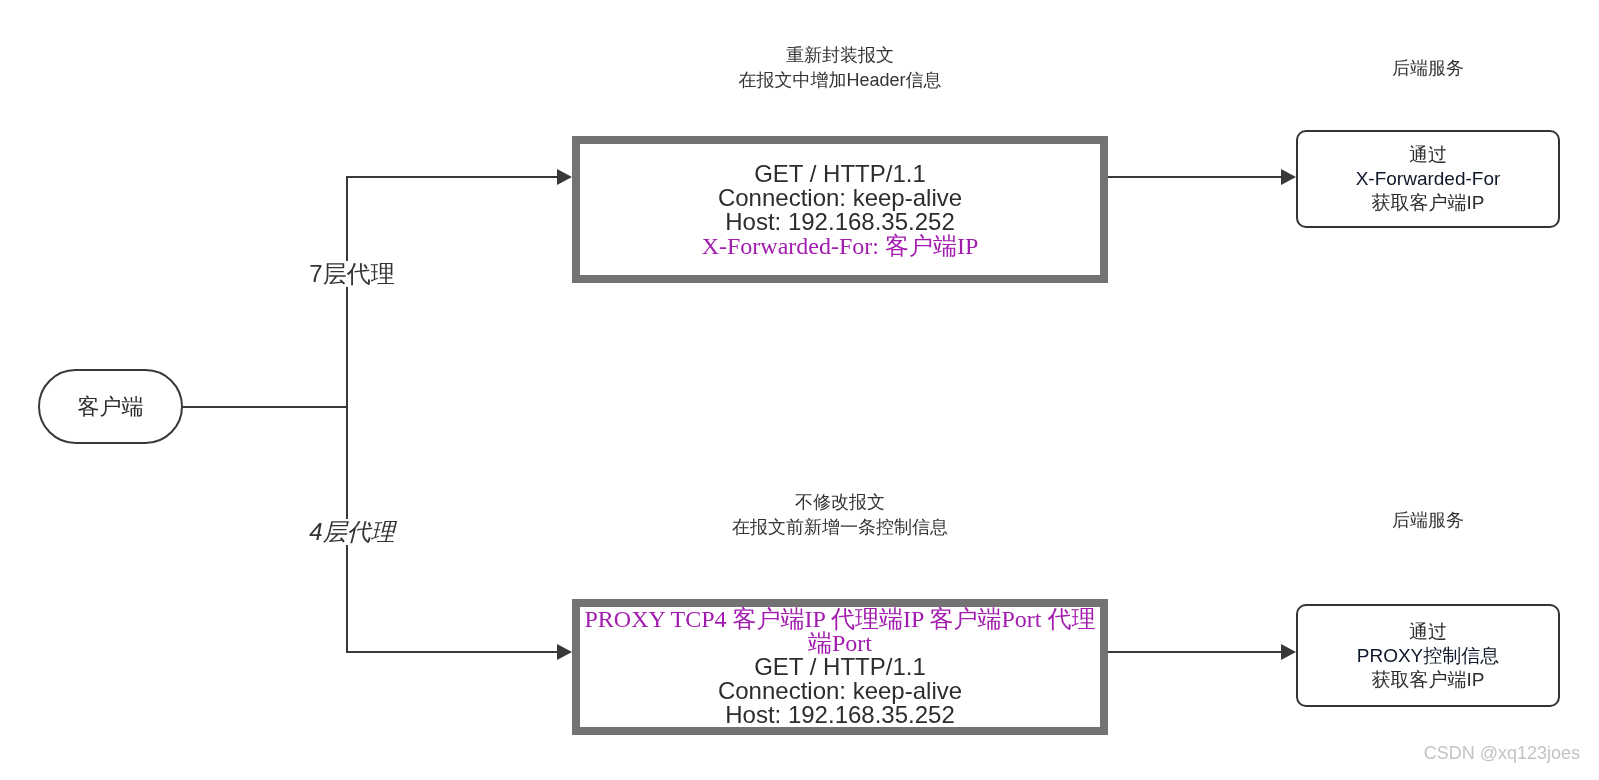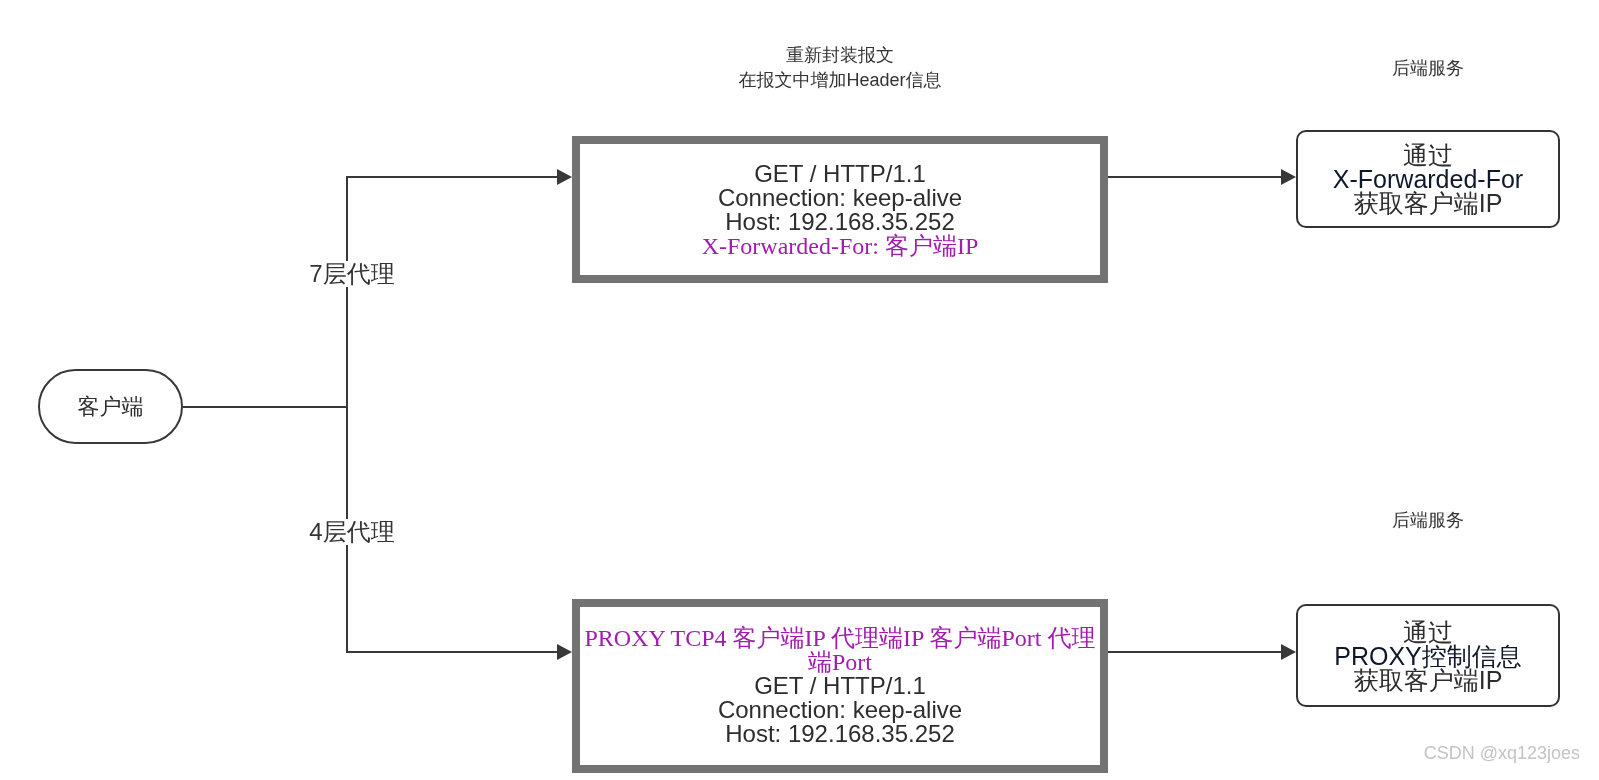--- a/index.html
+++ b/index.html
@@ -40,21 +40,21 @@
   .packet-box{
     position:absolute;left:572px;width:536px;box-sizing:border-box;
     border:8px solid #737373;background:#fff;
     display:flex;flex-direction:column;align-items:center;justify-content:center;
     font-size:24px;line-height:24px;text-align:center;margin-top:32px;
   }
   .backend-box{
     position:absolute;left:1296px;width:264px;box-sizing:border-box;
     border:2.5px solid #333333;border-radius:10px;background:#fff;
     display:flex;flex-direction:column;align-items:center;justify-content:center;
-    font-size:25px;line-height:24px;text-align:center;
+    font-size:19px;line-height:24px;text-align:center;
   }
   .red{color:#a21caf;font-family:Liberation Serif, serif;}
   .teal{color:#0f172a;}
   .watermark{
     position:absolute;left:1370px;top:743px;width:210px;
     text-align:right;font-size:18px;color:#c3c3c8;
   }
 </style>
 </head>
 <body>
@@ -63,21 +63,21 @@
 
   <div class="node-client">
     <span>客户端</span>
   </div>
 
   <div class="hline" style="left:183px;top:406px;width:164px;"></div>
 
   <div class="vline" style="left:346px;top:176px;height:477px;"></div>
 
   <div class="branch-label" style="left:300px;top:261px;">7层代理</div>
-  <div class="branch-label" style="left:300px;top:519px;">4层代理</div>
+  <div class="branch-label" style="left:300px;top:519px;font-style:italic;">4层代理</div>
 
   <div class="hline" style="left:346px;top:176px;width:212px;"></div>
   <div class="arrowhead" style="left:557px;top:169px;"></div>
 
   <div class="hline" style="left:346px;top:651px;width:212px;"></div>
   <div class="arrowhead" style="left:557px;top:644px;"></div>
 
   <div class="hline" style="left:1108px;top:176px;width:174px;"></div>
   <div class="arrowhead" style="left:1281px;top:169px;"></div>
 
@@ -97,22 +97,26 @@
   </div>
 
   <div class="backend-title" style="left:1296px;top:56px;">后端服务</div>
 
   <div class="backend-box" style="top:130px;height:98px;">
     <div>通过</div>
     <div class="teal">X-Forwarded-For</div>
     <div>获取客户端IP</div>
   </div>
 
+  <div class="box-title" style="left:572px;top:490px;">
+    <div>不修改报文</div>
+    <div>在报文前新增一条控制信息</div>
+  </div>
 
-  <div class="packet-box" style="top:567px;height:174px;text-align:center;">
+  <div class="packet-box" style="top:567px;height:136px;text-align:center;">
     <div class="red">PROXY TCP4 客户端IP 代理端IP 客户端Port 代理端Port</div>
     <div>GET / HTTP/1.1</div>
     <div>Connection: keep-alive</div>
     <div>Host: 192.168.35.252</div>
   </div>
 
   <div class="backend-title" style="left:1296px;top:508px;">后端服务</div>
 
   <div class="backend-box" style="top:604px;height:103px;">
     <div>通过</div>

